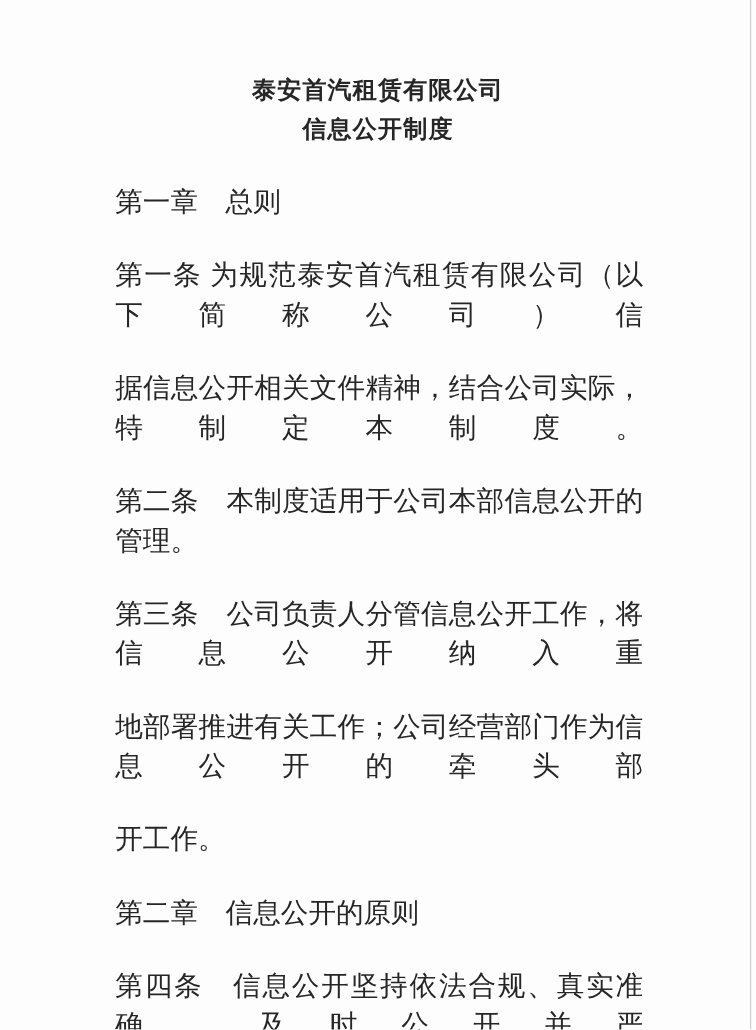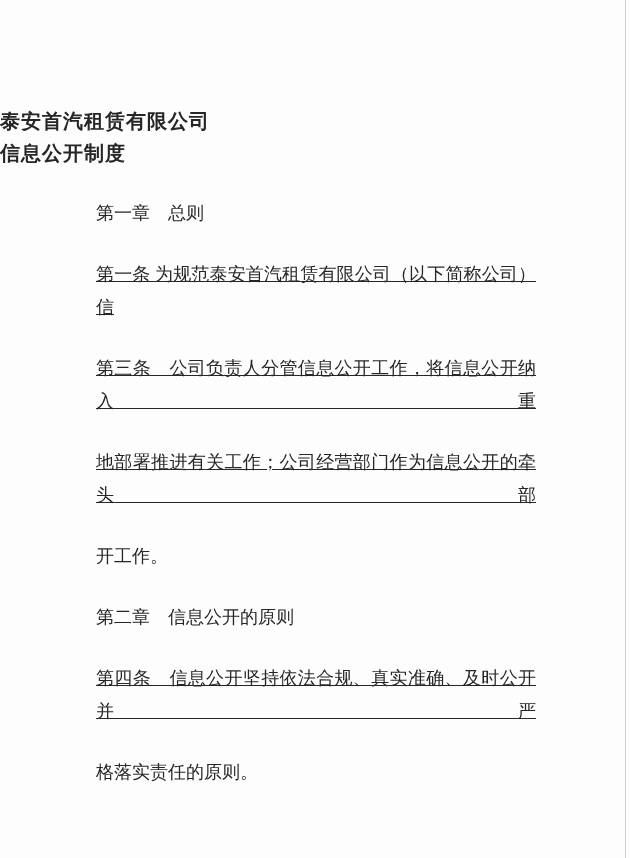--- a/index.html
+++ b/index.html
@@ -13,43 +13,42 @@
     color: #262626;
     font-family: "Liberation Serif", "DejaVu Serif", serif;
     position: relative;
     overflow: hidden;
   }
   .page {
     position: absolute;
     inset: 0;
   }
   .titles {
-    padding-top: 105px;
-    text-align: left;
+    padding-top: 60px;
+    text-align: center;
   }
   .title-line {
     font-size: 20px;
     font-weight: bold;
     line-height: 32px;
     letter-spacing: 1px;
   }
   .doc-body {
     width: 440px;
     margin: 6px 0 0 96px;
   }
   .line {
-    font-size: 18px;
+    font-size: 23px;
     line-height: 33px;
     text-align: justify;
     text-justify: inter-character;
     margin-top: 28px;
   }
   .line.full {
     text-align-last: justify;
-    text-decoration: underline;
   }
   .scan-edge {
     position: absolute;
     top: 0;
     bottom: 0;
     left: 625px;
     width: 1px;
     background: #cfcfcf;
   }
 </style>
@@ -57,20 +56,22 @@
 <body>
 
 <div class="page">
   <div class="titles">
     <div class="title-line">泰安首汽租赁有限公司</div>
     <div class="title-line">信息公开制度</div>
   </div>
   <div class="doc-body">
       <div class="line">第一章　总则</div>
       <div class="line full">第一条 为规范泰安首汽租赁有限公司（以下简称公司）信</div>
+      <div class="line full">据信息公开相关文件精神，结合公司实际，特制定本制度。</div>
+      <div class="line">第二条　本制度适用于公司本部信息公开的管理。</div>
       <div class="line full">第三条　公司负责人分管信息公开工作，将信息公开纳入重</div>
       <div class="line full">地部署推进有关工作；公司经营部门作为信息公开的牵头部</div>
       <div class="line">开工作。</div>
       <div class="line">第二章　信息公开的原则</div>
       <div class="line full">第四条　信息公开坚持依法合规、真实准确、及时公开并严</div>
       <div class="line">格落实责任的原则。</div>
     </div>
   <div class="scan-edge"></div>
 </div>
 

